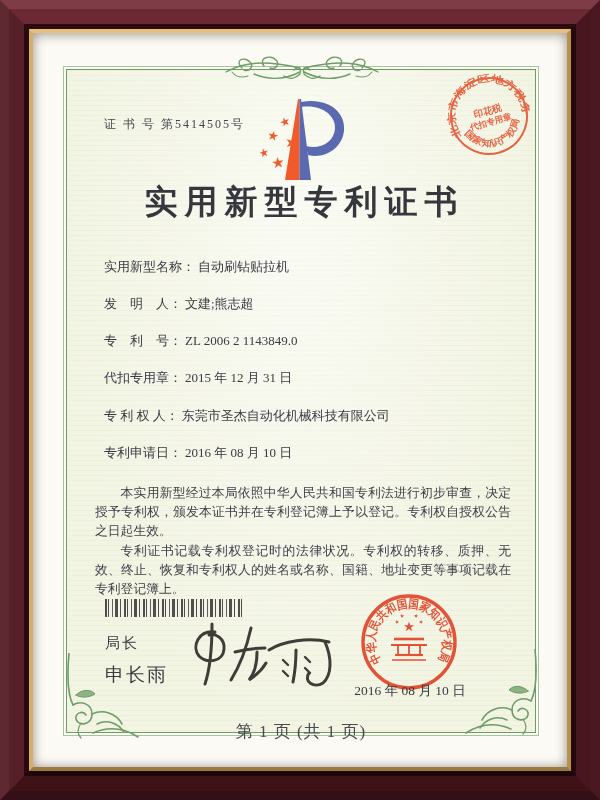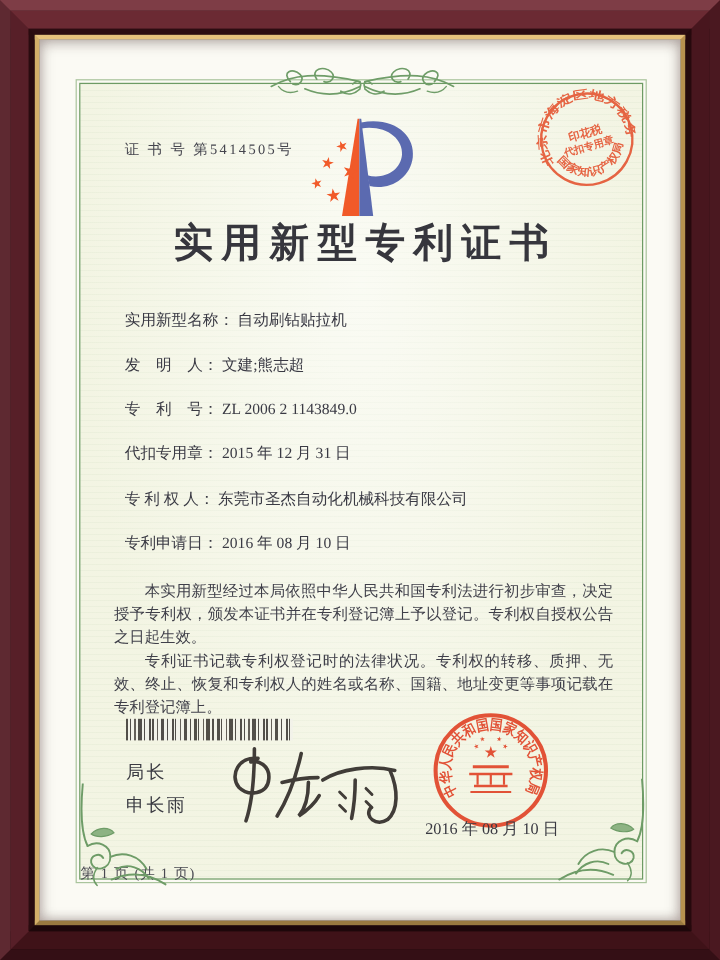--- a/index.html
+++ b/index.html
@@ -47,28 +47,28 @@
                color:#3f3f49; text-align:justify;margin-top:16px; }
   .body-text p { position:static; text-indent:2em; }
 
   .barcode { left:38px; top:529px; width:139px; height:18px;
              background: repeating-linear-gradient(90deg,
                #35312e 0 2px, #f2f2ea 2px 3px, #35312e 3px 4px, #f2f2ea 4px 7px,
                #4a4540 7px 8px, #f2f2ea 8px 10px, #35312e 10px 13px, #f2f2ea 13px 15px,
                #35312e 15px 16px, #f2f2ea 16px 19px); opacity:.85; }
 
   .signer-title { left:38px; top:564px; font-size:15px; color:#3a3a42; letter-spacing:2px; }
-  .signer-name  { left:38px; top:592px; font-size:15px; color:#3a3a42; letter-spacing:2px; }
+  .signer-name  { left:38px; top:592px; font-size:19px; color:#3a3a42; letter-spacing:2px; }
   .signature { left:112px; top:548px; }
 
   .bottom-seal { left:282px; top:512px; opacity:.87; }
   .seal-date { left:272px; top:612px; width:142px; text-align:center; font-size:13.5px;
                color:#3a3a42; white-space:nowrap; z-index:4; }
 
-  .page-footer { left:0; top:650px; width:100%; font-size:12px;
+  .page-footer { left:0; top:650px; width:100%; text-align:center; font-size:17px;
                  letter-spacing:1px; color:#4a4a52; }
 
   .orn-top { left:157px; top:-16px; }
   .orn-bl  { left:-4px;  top:583px; }
   .orn-br  { right:-6px; top:579px; transform:scaleX(-1); }
 </style>
 </head>
 <body>
 
 <div class="scene">

